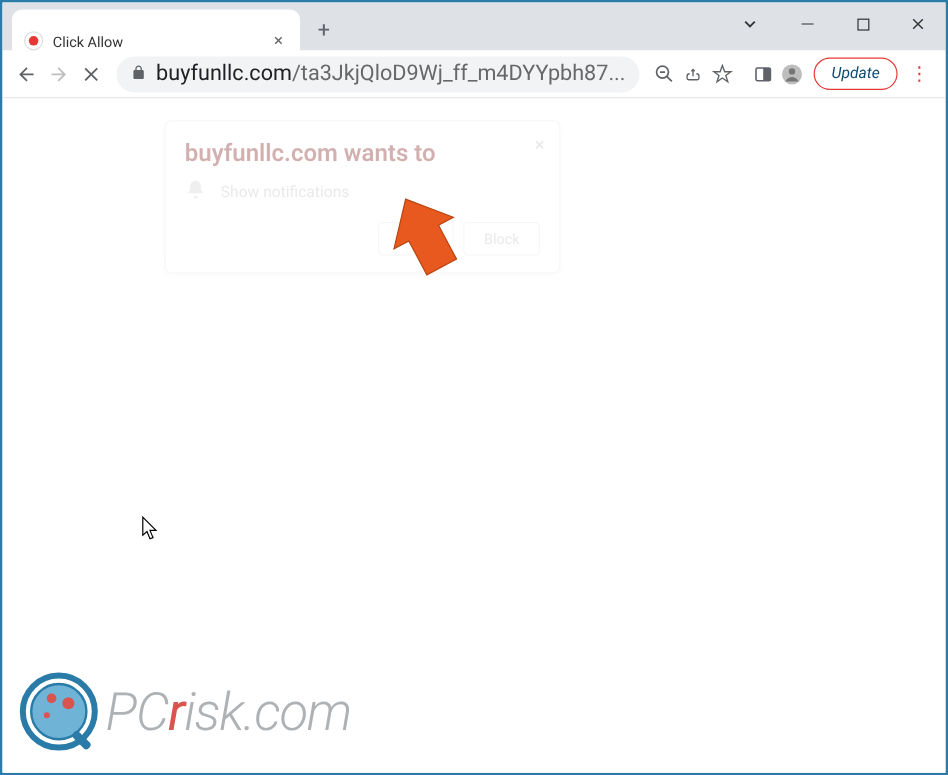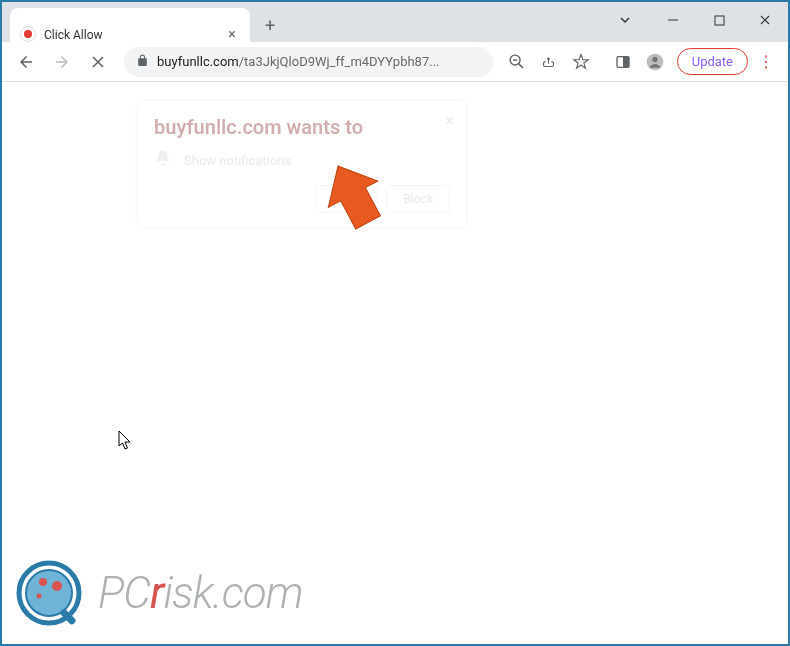--- a/index.html
+++ b/index.html
@@ -16,43 +16,43 @@
     .tab-title { font-size: 12px; color: #333; flex: 1; }
     .tab-close { color: #666; font-size: 14px; width: 16px; text-align: center; }
     .new-tab { width: 28px; height: 28px; display: flex; align-items: center; justify-content: center; color: #5f6368; font-size: 18px; margin-left: 6px; margin-bottom: 3px; }
     
     .toolbar { height: 40px; background: #fff; display: flex; align-items: center; padding: 0 8px; gap: 4px; border-bottom: 1px solid #e0e0e0; }
     .nav-btn { width: 32px; height: 32px; display: flex; align-items: center; justify-content: center; color: #5f6368; border-radius: 50%; }
     .nav-btn.disabled { color: #bdbdbd; }
     
     .address-bar { flex: 1; height: 30px; background: #f1f3f4; border-radius: 15px; display: flex; align-items: center; padding: 0 12px; gap: 8px; margin: 0 6px; }
     .lock-icon { color: #5f6368; font-size: 12px; }
-    .url-text { font-size: 13px; color: #686868; flex: 1; overflow: hidden; white-space: nowrap; }
+    .url-text { font-size: 18px; color: #686868; flex: 1; overflow: hidden; white-space: nowrap; }
     .url-domain { color: #202124; }
     
     .toolbar-icon { width: 28px; height: 28px; display: flex; align-items: center; justify-content: center; color: #5f6368; }
-    .update-btn { border: 1px solid #e53935; color: #8b5cf6; background: #fff; border-radius: 16px; padding: 5px 14px; font-size: 13px; margin-left: 4px; }
+    .update-btn { border: 1px solid #e53935; color: #0c4a6e; background: #fff; border-radius: 16px; padding: 5px 14px; font-size: 13px; margin-left: 4px; font-style: italic; }
     .menu-dots { color: #e53935; font-size: 16px; margin: 0 6px; }
     
     .content { position: relative; height: calc(100% - 80px); background: #fff; }
     
     .notification-popup { position: absolute; top: 18px; left: 135px; width: 330px; background: #fff; border: 1px solid #e8e8e8; border-radius: 6px; box-shadow: 0 2px 8px rgba(0,0,0,0.05); padding: 14px 16px; opacity: 0.35; }
     .notif-title { font-size: 20px; font-weight: 600; color: #7f1d1d; margin-bottom: 10px; }
     .notif-row { display: flex; align-items: center; gap: 12px; margin-bottom: 14px; }
     .bell-icon { color: #d0d0d0; font-size: 16px; }
     .notif-text { font-size: 13px; color: #c0c0c0; }
     .notif-buttons { display: flex; gap: 8px; justify-content: flex-end; }
     .notif-btn { border: 1px solid #e5e5e5; background: #fff; padding: 6px 16px; border-radius: 4px; font-size: 12px; color: #c0c0c0; }
     .notif-close { position: absolute; top: 10px; right: 12px; color: #bdbdbd; font-size: 16px; }
     
     .arrow-pointer { position: absolute; top: 78px; left: 322px; z-index: 10; }
     
     .cursor { position: absolute; top: 348px; left: 116px; font-size: 18px; }
     
-    .watermark { position: absolute; bottom: 18px; left: 14px; display: flex; align-items: center; gap: 16px; }
+    .watermark { position: absolute; bottom: 18px; left: 14px; display: flex; align-items: center; gap: 6px; }
     .wm-logo { width: 66px; height: 66px; position: relative; }
     .wm-text { font-size: 44px; font-style: italic; font-weight: 300; color: #aeb2b5; letter-spacing: -1px; font-family: Arial, sans-serif; }
     .wm-text .r { color: #d9534f; font-weight: 400; }
   </style>
 </head>
 <body>
 
 <div class="tab-strip">
   <div class="tab">
     <div class="tab-icon">

